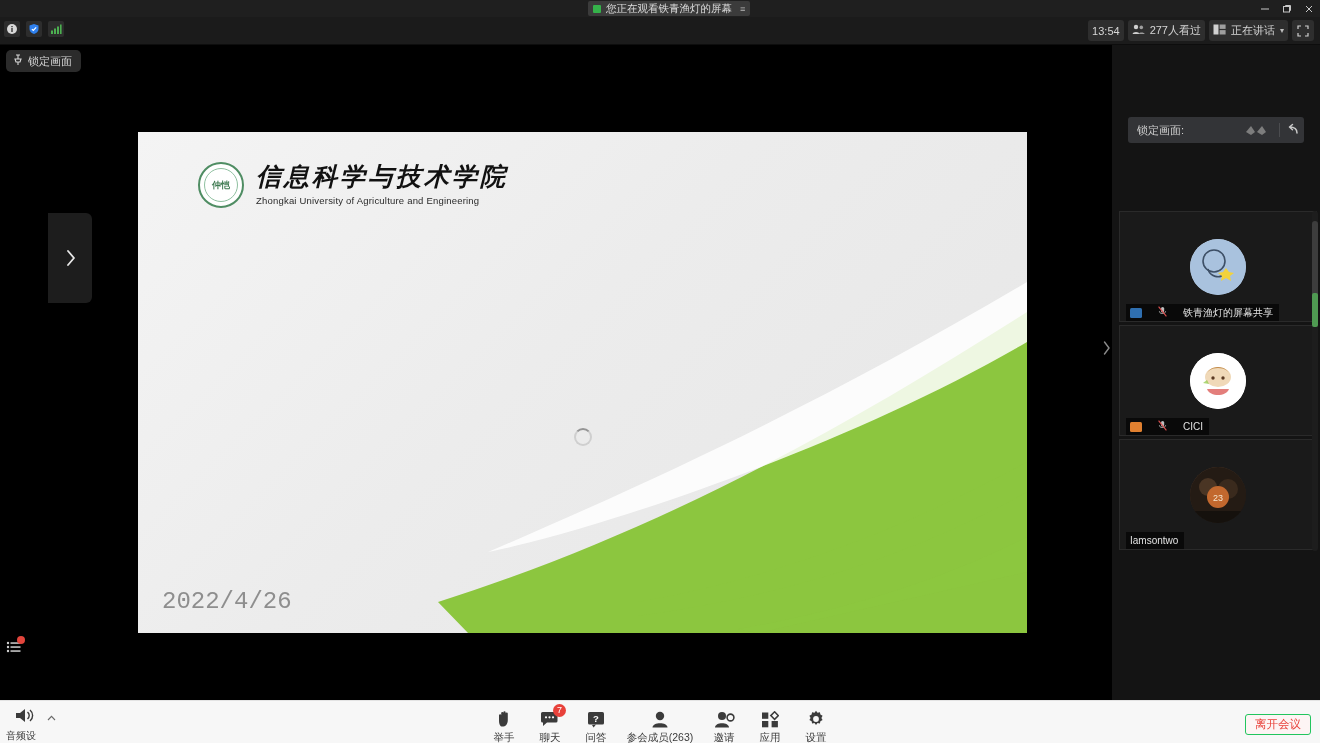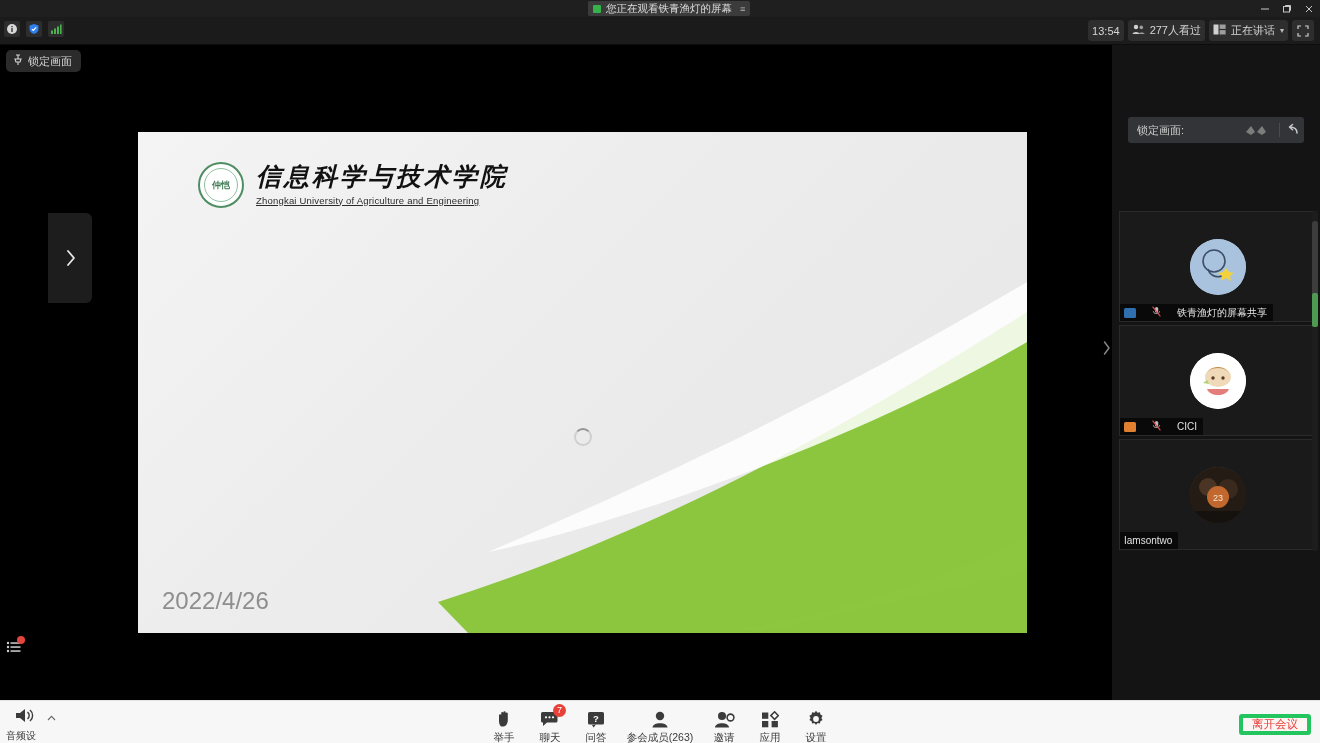--- a/index.html
+++ b/index.html
@@ -135,35 +135,35 @@
   }
   .logo-cn {
     font-family: "DejaVu Serif", serif;
     font-size: 25px; color: #111;
     letter-spacing: 3px;
     font-style: italic; font-weight: bold;
     line-height: 1.05;
   }
   .logo-en {
     font-size: 9.5px; color: #2a2a2a;
-    letter-spacing: .2px; margin-top: 4px; text-decoration: underline;
+    letter-spacing: .2px; margin-top: 4px;
   }
   .slide-title {
     position: absolute; left: 0; right: 0; top: 175px;
     text-align: center;
     color: #333;
     font-size: 47px;
     line-height: 1.28;
     letter-spacing: 2px;
     font-family: "DejaVu Sans", sans-serif;
   }
   .slide-date {
     position: absolute; left: 24px; bottom: 18px;
     color: #8e8e8e; font-size: 24px;
-    font-family: Liberation Sans, sans-serif;
+    font-family: Liberation Mono, monospace;
   }
   .swoosh { position: absolute; inset: 0; pointer-events: none; }
   .spinner {
     position: absolute; left: 50%; top: 296px;
     width: 18px; height: 18px; margin-left: -9px;
     border: 2px solid rgba(120,120,120,.25);
     border-top-color: rgba(120,120,120,.75);
     border-radius: 50%;
   }
 
@@ -223,21 +223,21 @@
     position: absolute; left: 50%; top: 50%;
     transform: translate(-50%,-50%);
     width: 56px; height: 56px; border-radius: 50%;
     overflow: hidden;
     display: flex; align-items: center; justify-content: center;
   }
   .av-moon { background: radial-gradient(circle at 35% 30%, #cfe0f2, #9bb6d6); }
   .av-white { background: #ffffff; }
   .av-photo { background: linear-gradient(160deg,#6b4a34,#2a2018 60%,#11100e); }
   .tile-label {
-    position: absolute; left: 0; bottom: 0;
+    position: absolute; left: 6px; bottom: 0;
     height: 17px;
     background: rgba(0,0,0,.62);
     display: flex; align-items: center;
     padding: 0 6px 0 4px; gap: 16px;
     color: #e2e2e2; font-size: 10px;
     white-space: nowrap;
     justify-content: center;
   }
   .cam-chip {
     width: 12px; height: 10px;
@@ -303,21 +303,21 @@
     min-width: 13px; height: 13px;
     background: #e8413a; color: #fff;
     border-radius: 7px;
     font-size: 9px; line-height: 13px;
     text-align: center; padding: 0 3px;
   }
 
   .leave-btn {
     position: absolute; right: 9px; top: 13px;
     height: 21px;
-    border: 4px solid #22c55e;
+    border: 1px solid #22c55e;
     background: #fdf4f4;
     border-radius: 3px;
     color: #e8413a; font-size: 11.5px;
     display: flex; align-items: center; justify-content: center;
     padding: 0 9px;
   }
 </style>
 </head>
 <body>
 

